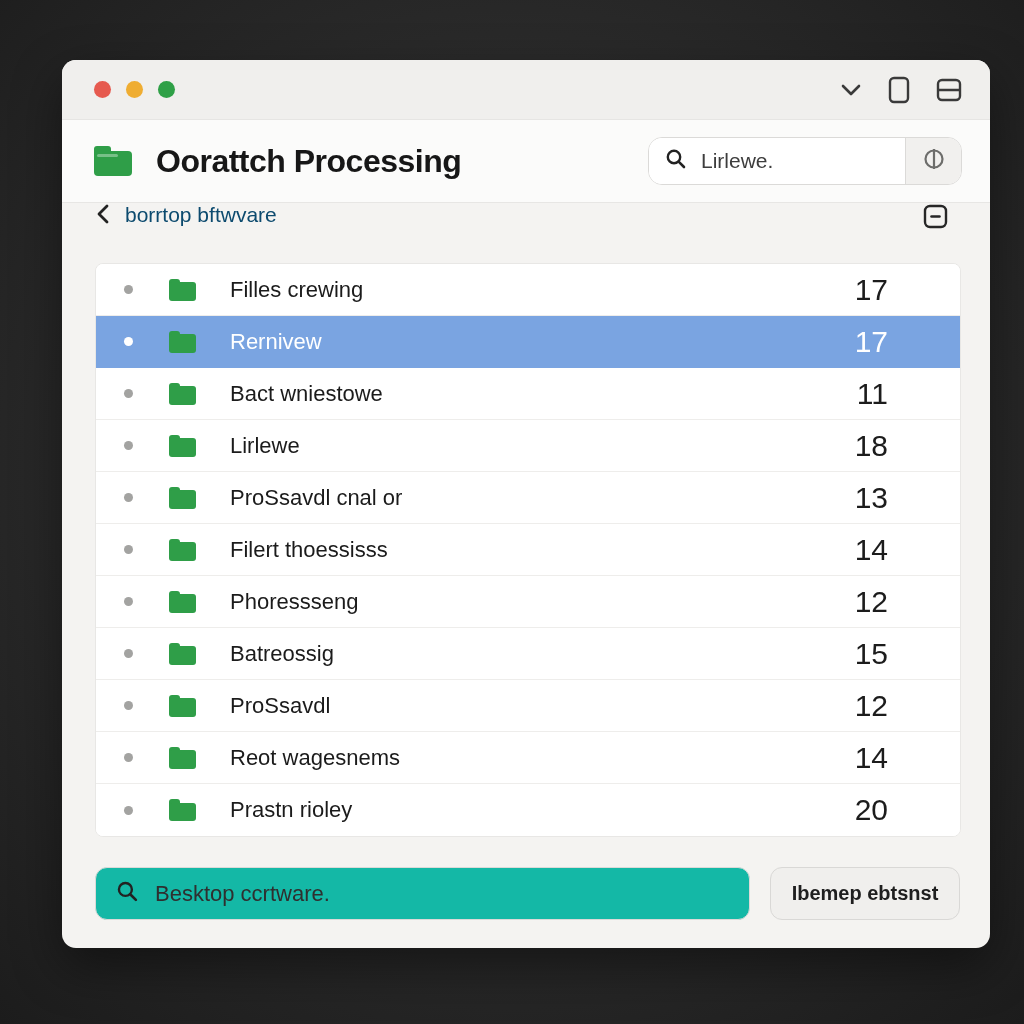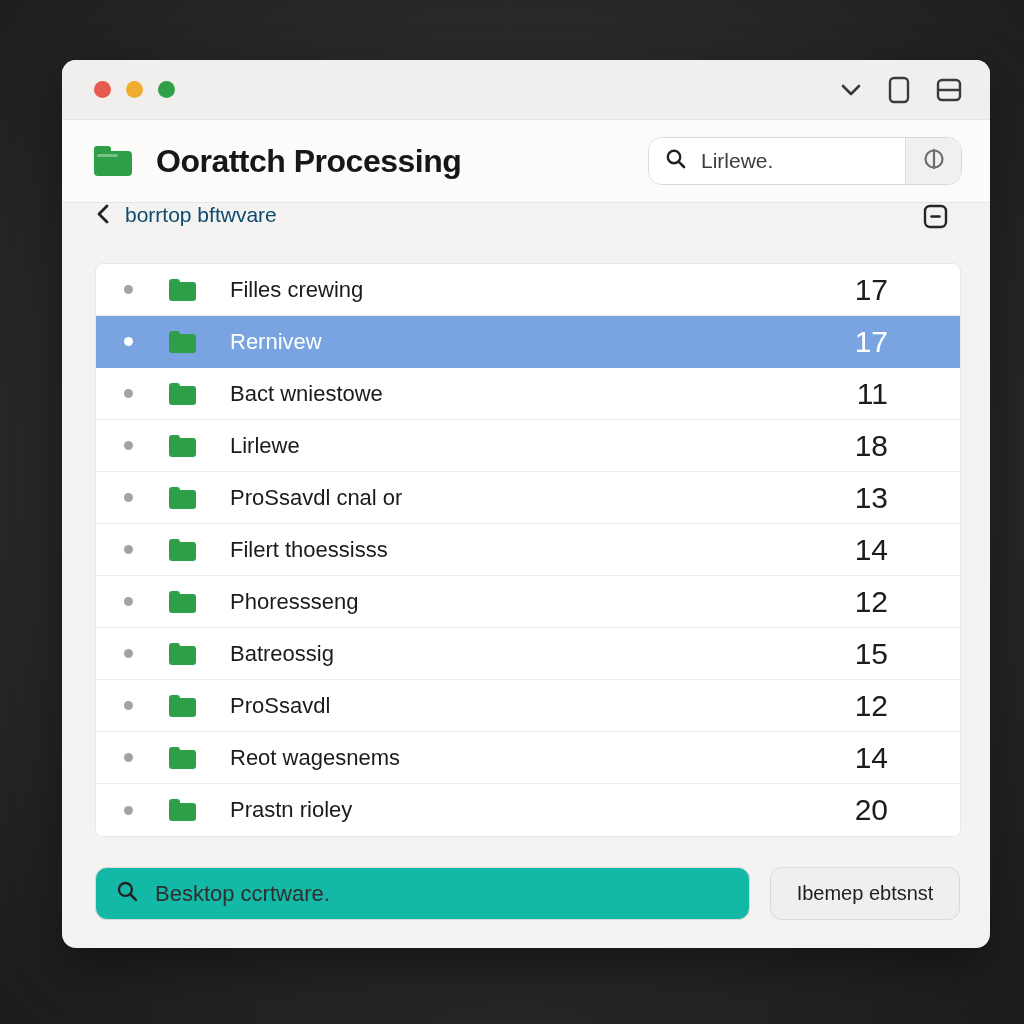--- a/index.html
+++ b/index.html
@@ -78,21 +78,21 @@
     margin:30px 30px 0 33px;
   }
   .footer-search{
     flex:1;height:53px;background:#14b8a6;border:1px solid #dbdad8;border-radius:12px;
     display:flex;align-items:center;gap:14px;padding:0 20px;box-sizing:border-box;
   }
   .footer-search input{border:none;outline:none;font-size:22px;color:#2f2f2f;width:100%;background:transparent;font-family:inherit;}
   .footer-btn{
     width:190px;height:53px;background:#f0efed;border:1px solid #d9d8d6;border-radius:12px;
     font-size:20px;color:#1f1f1f;display:flex;align-items:center;justify-content:center;
-    cursor:pointer;box-sizing:border-box;font-family:inherit;white-space:nowrap;
+    cursor:pointer;box-sizing:border-box;font-family:inherit;white-space:nowrap;font-weight:bold;
   }
 </style>
 </head>
 <body>
 
 <div class="window">
 
   <div class="titlebar">
     <div class="lights">
       <div class="light" id="light-red" style="background: rgb(230, 90, 79);"></div>

